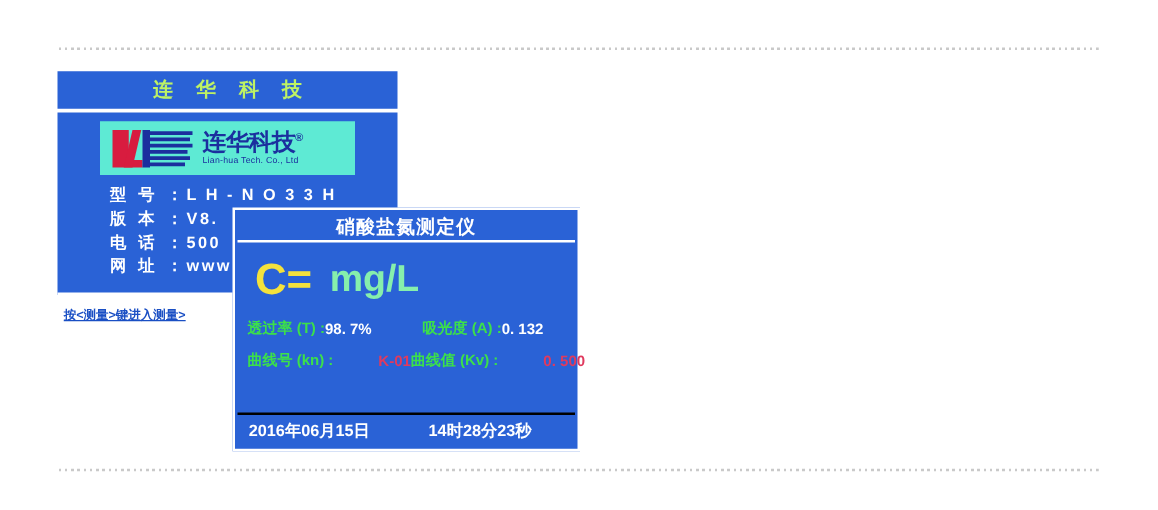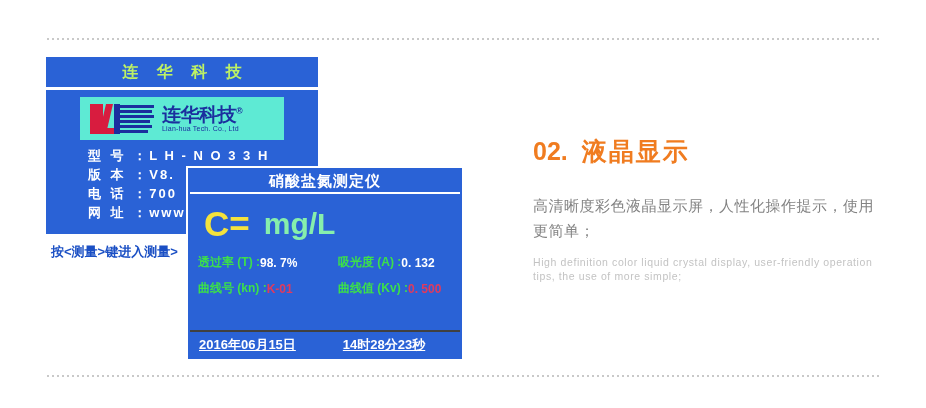--- a/index.html
+++ b/index.html
@@ -73,22 +73,22 @@
   .spec-label { letter-spacing: 3px; }
   .spec-value { letter-spacing: 2px; }
   .device-footer {
     position: absolute; left: 0; top: 182px;
     width: 272px; height: 26px;
     background: #ffffff;
     border-top: 0;
     display: flex; align-items: center;
   }
   .device-footer-text {
-    color: #1a4fc4; font-size: 13px; font-weight: bold;
-    padding-left: 5px; white-space: nowrap;
+    color: #1a4fc4; font-size: 10px; font-weight: bold;
+    padding-left: 5px; white-space: nowrap; text-decoration: underline;
   }
   .device-underline {
     position: absolute; left: 0; top: 177px;
     width: 272px; height: 3px; background: #ffffff;
   }
 
   
   .lcd {
     position: absolute;
     left: 186px; top: 166px;
@@ -115,29 +115,28 @@
   .lcd-unit { color: #86efac; font-size: 30px; font-weight: bold; margin-left: 14px; }
   .lcd-rows { padding: 0 8px; }
   .lcd-row {
     display: flex; height: 26px; align-items: flex-start;
     font-size: 12px; font-weight: bold; white-space: nowrap;
   }
   .lcd-cell { display: flex; align-items: center; }
   .lcd-cell.left { width: 140px; }
   .lcd-lab { color: #3ce04a; }
   .lcd-v-white { color: #ffffff; }
-  .lcd-v-red { color: #e03a5e; }
+  .lcd-v-red { color: #e03a5e; margin-left: 36px; }
   .lcd-foot {
     position: absolute; left: 2px; right: 2px; bottom: 2px;
     height: 27px;
-    border-top: 2px solid #404040;
+    border-top: 2px solid #000000;
     display: flex; align-items: center;
     color: #ffffff; font-size: 13px; font-weight: bold;
     white-space: nowrap;
-    text-decoration: underline;
   }
   .lcd-date { padding-left: 9px; }
   .lcd-time { margin-left: 47px; }
 
   
   .feature { position: absolute; left: 533px; top: 135px; width: 345px; }
   .feature-heading {
     color: #f07c20; font-size: 25px; font-weight: bold;
     letter-spacing: 1px; white-space: nowrap;
   }
@@ -189,21 +188,21 @@
       </div>
 
       <div class="spec-list">
         <div class="spec-row">
           <span class="spec-label">型 号 ：</span><span class="spec-value">L H - N O 3 3 H</span>
         </div>
         <div class="spec-row">
           <span class="spec-label">版 本 ：</span><span class="spec-value">V8.</span>
         </div>
         <div class="spec-row">
-          <span class="spec-label">电 话 ：</span><span class="spec-value">700</span>
+          <span class="spec-label">电 话 ：</span><span class="spec-value">500</span>
         </div>
         <div class="spec-row">
           <span class="spec-label">网 址 ：</span><span class="spec-value">www</span>
         </div>
       </div>
     </div>
 
     <div class="device-underline"></div>
 
     <div class="device-footer">
@@ -242,21 +241,14 @@
         </span>
       </div>
     </div>
 
     <div class="lcd-foot">
       <span class="lcd-date">2016年06月15日</span>
       <span class="lcd-time">14时28分23秒</span>
     </div>
   </div>
 
-  <div class="feature">
-    <div class="feature-heading">
-      <span class="num">02.</span><span class="cn">液晶显示</span>
-    </div>
-    <div class="feature-desc">高清晰度彩色液晶显示屏，人性化操作提示，使用更简单；</div>
-    <div class="feature-en">High definition color liquid crystal display, user-friendly operation tips, the use of more simple;</div>
-  </div>
 
 </div>
 
 </body></html>

